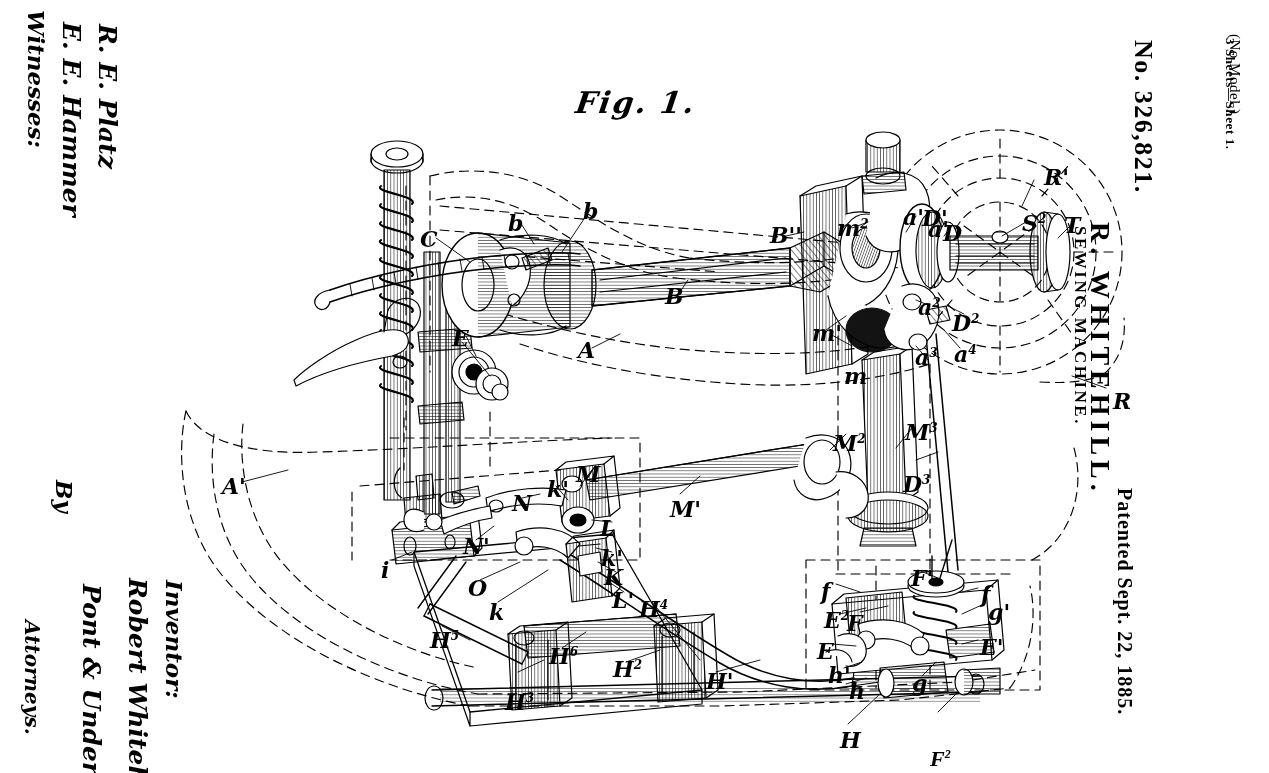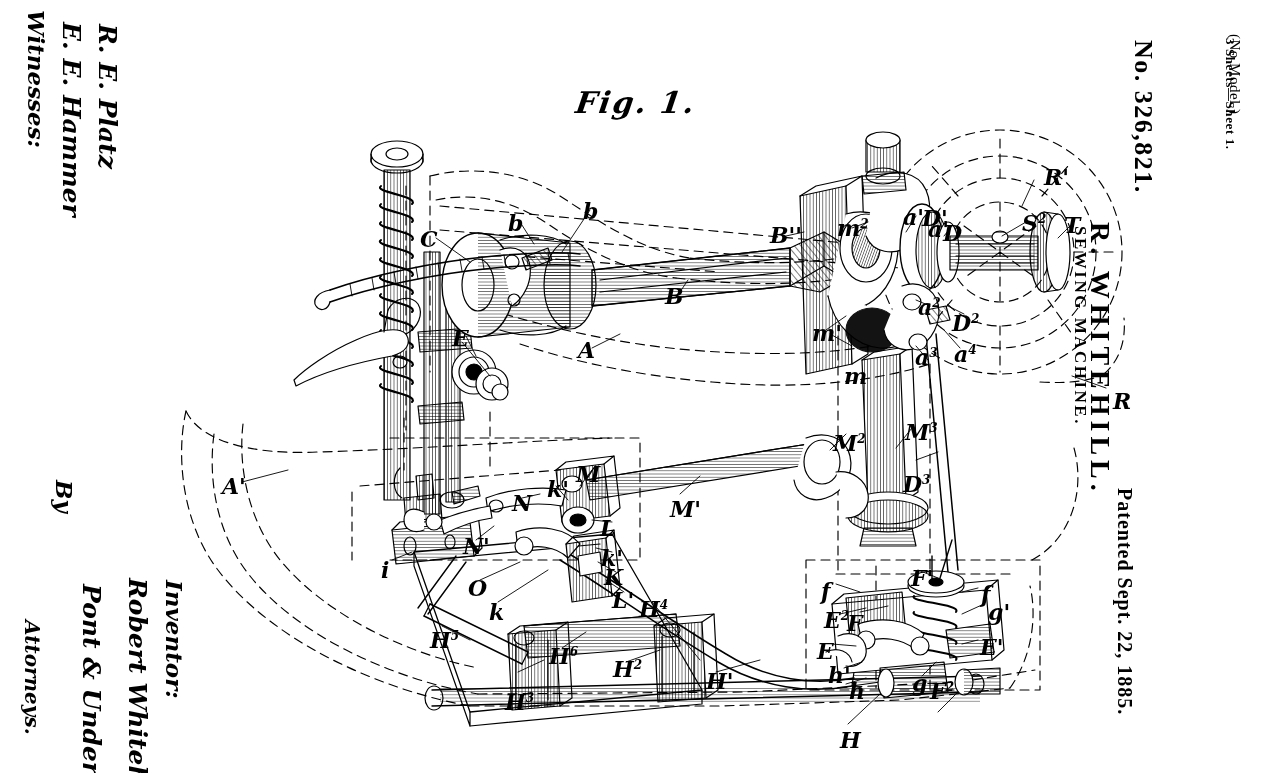--- a/index.html
+++ b/index.html
@@ -490,21 +490,21 @@
       <div class="ref" style="left: 928px; top: 218px;">a'</div>
       <div class="ref" style="left: 918px; top: 296px;">a<sup>2</sup></div>
       <div class="ref" style="left: 915px; top: 346px; text-align: right;">a<sup>3</sup></div>
       <div class="ref" style="left: 954px; top: 343px;">a<sup>4</sup></div>
       <div class="ref" style="left: 452px; top: 327px;">E</div>
       <div class="ref" style="left: 980px; top: 636px;">E'</div>
       <div class="ref" style="left: 824px; top: 609px;">E<sup>2</sup></div>
       <div class="ref" style="left: 817px; top: 640px;">E</div>
       <div class="ref" style="left: 847px; top: 612px;">F</div>
       <div class="ref" style="left: 911px; top: 567px;">F'</div>
-      <div class="ref" style="left: 930px; top: 680px;">F<sup>2</sup></div>
+      <div class="ref" style="left: 930px; top: 748px; font-family: Liberation Serif, serif;">F<sup>2</sup></div>
       <div class="ref" style="left: 821px; top: 580px;">f</div>
       <div class="ref" style="left: 981px; top: 583px;">f</div>
       <div class="ref" style="left: 988px; top: 601px;">g'</div>
       <div class="ref" style="left: 912px; top: 672px;">g</div>
       <div class="ref" style="left: 849px; top: 680px;">h</div>
       <div class="ref" style="left: 828px; top: 664px;">h'</div>
       <div class="ref" style="left: 840px; top: 729px;">H</div>
       <div class="ref" style="left: 706px; top: 670px;">H'</div>
       <div class="ref" style="left: 613px; top: 658px;">H<sup>2</sup></div>
       <div class="ref" style="left: 505px; top: 670px; margin-top: 21px;">H<sup>3</sup></div>

